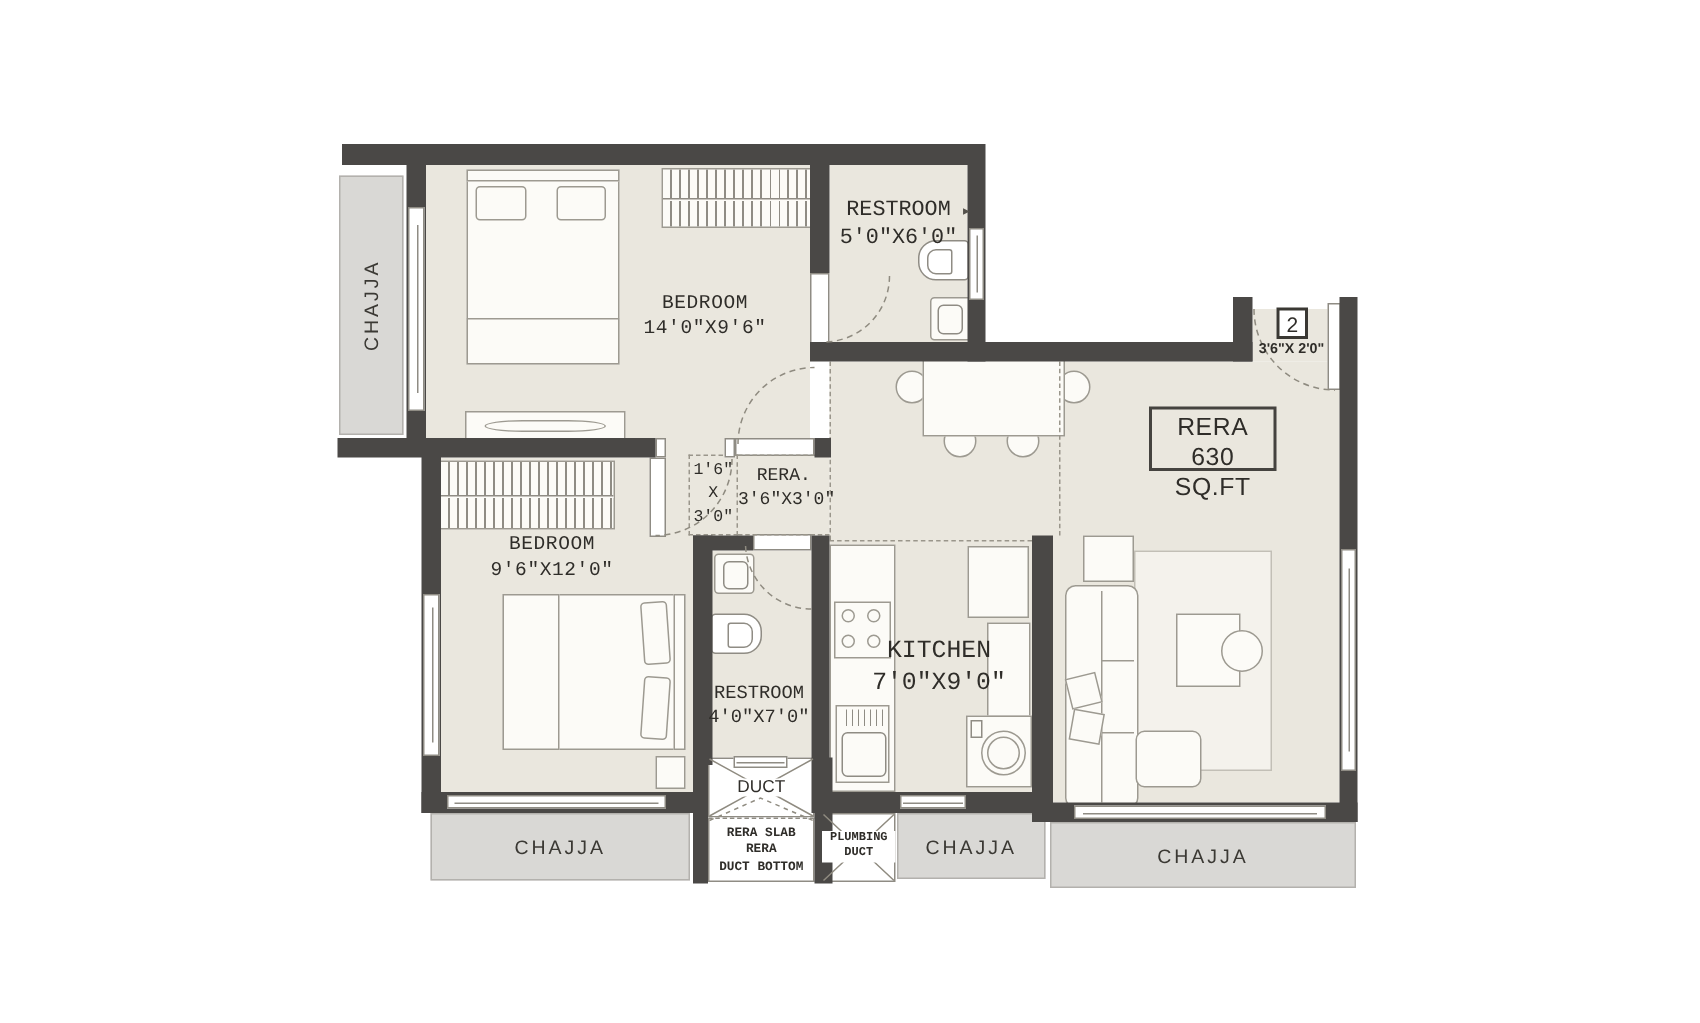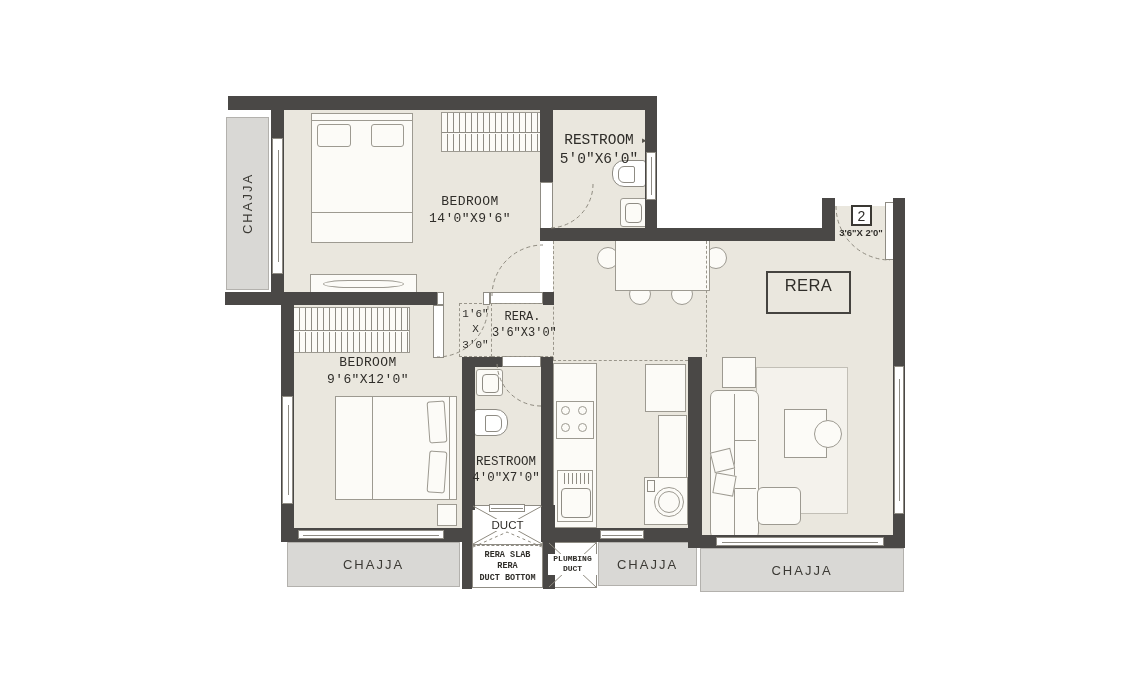--- a/index.html
+++ b/index.html
@@ -221,32 +221,37 @@
   <div class="label" style="left:553px;top:131px;width:92px;font-size:14.5px;">
     <span class="ln">RESTROOM</span>
     <span class="ln">5'0"X6'0"</span>
     </div>
   <div class="label" style="left:642px;top:135px;font-size:9px;color:#55524c;">▸</div>
 
 
 
   <div class="rerabox" style="left:766px;top:271px;width:85px;height:43px;">
     <span class="ln" style="display:block;">RERA</span>
+    <span class="ln" style="display:block;">630 SQ.FT</span>
     </div>
 
   <div class="label rm" style="left:278px;top:355px;width:180px;">
     <span class="ln">BEDROOM</span>
     <span class="ln">9'6"X12'0"</span>
     </div>
 
   <div class="label" style="left:470px;top:454px;width:72px;font-size:12.5px;">
     <span class="ln">RESTROOM</span>
     <span class="ln">4'0"X7'0"</span>
     </div>
 
+  <div class="label" style="left:570px;top:423px;width:112px;font-size:16.5px;">
+    <span class="ln">KITCHEN</span>
+    <span class="ln">7'0"X9'0"</span>
+    </div>
 
   <div class="label" style="left:492px;top:310px;width:61px;font-size:12px;">
     <span class="ln">RERA.</span>
     <span class="ln">3'6"X3'0"</span>
     </div>
 
   <div class="label" style="left:459px;top:307px;width:33px;font-size:11px;line-height:1.4;">
     <span class="ln">1'6"</span>
     <span class="ln">X</span>
     <span class="ln">3'0"</span>

